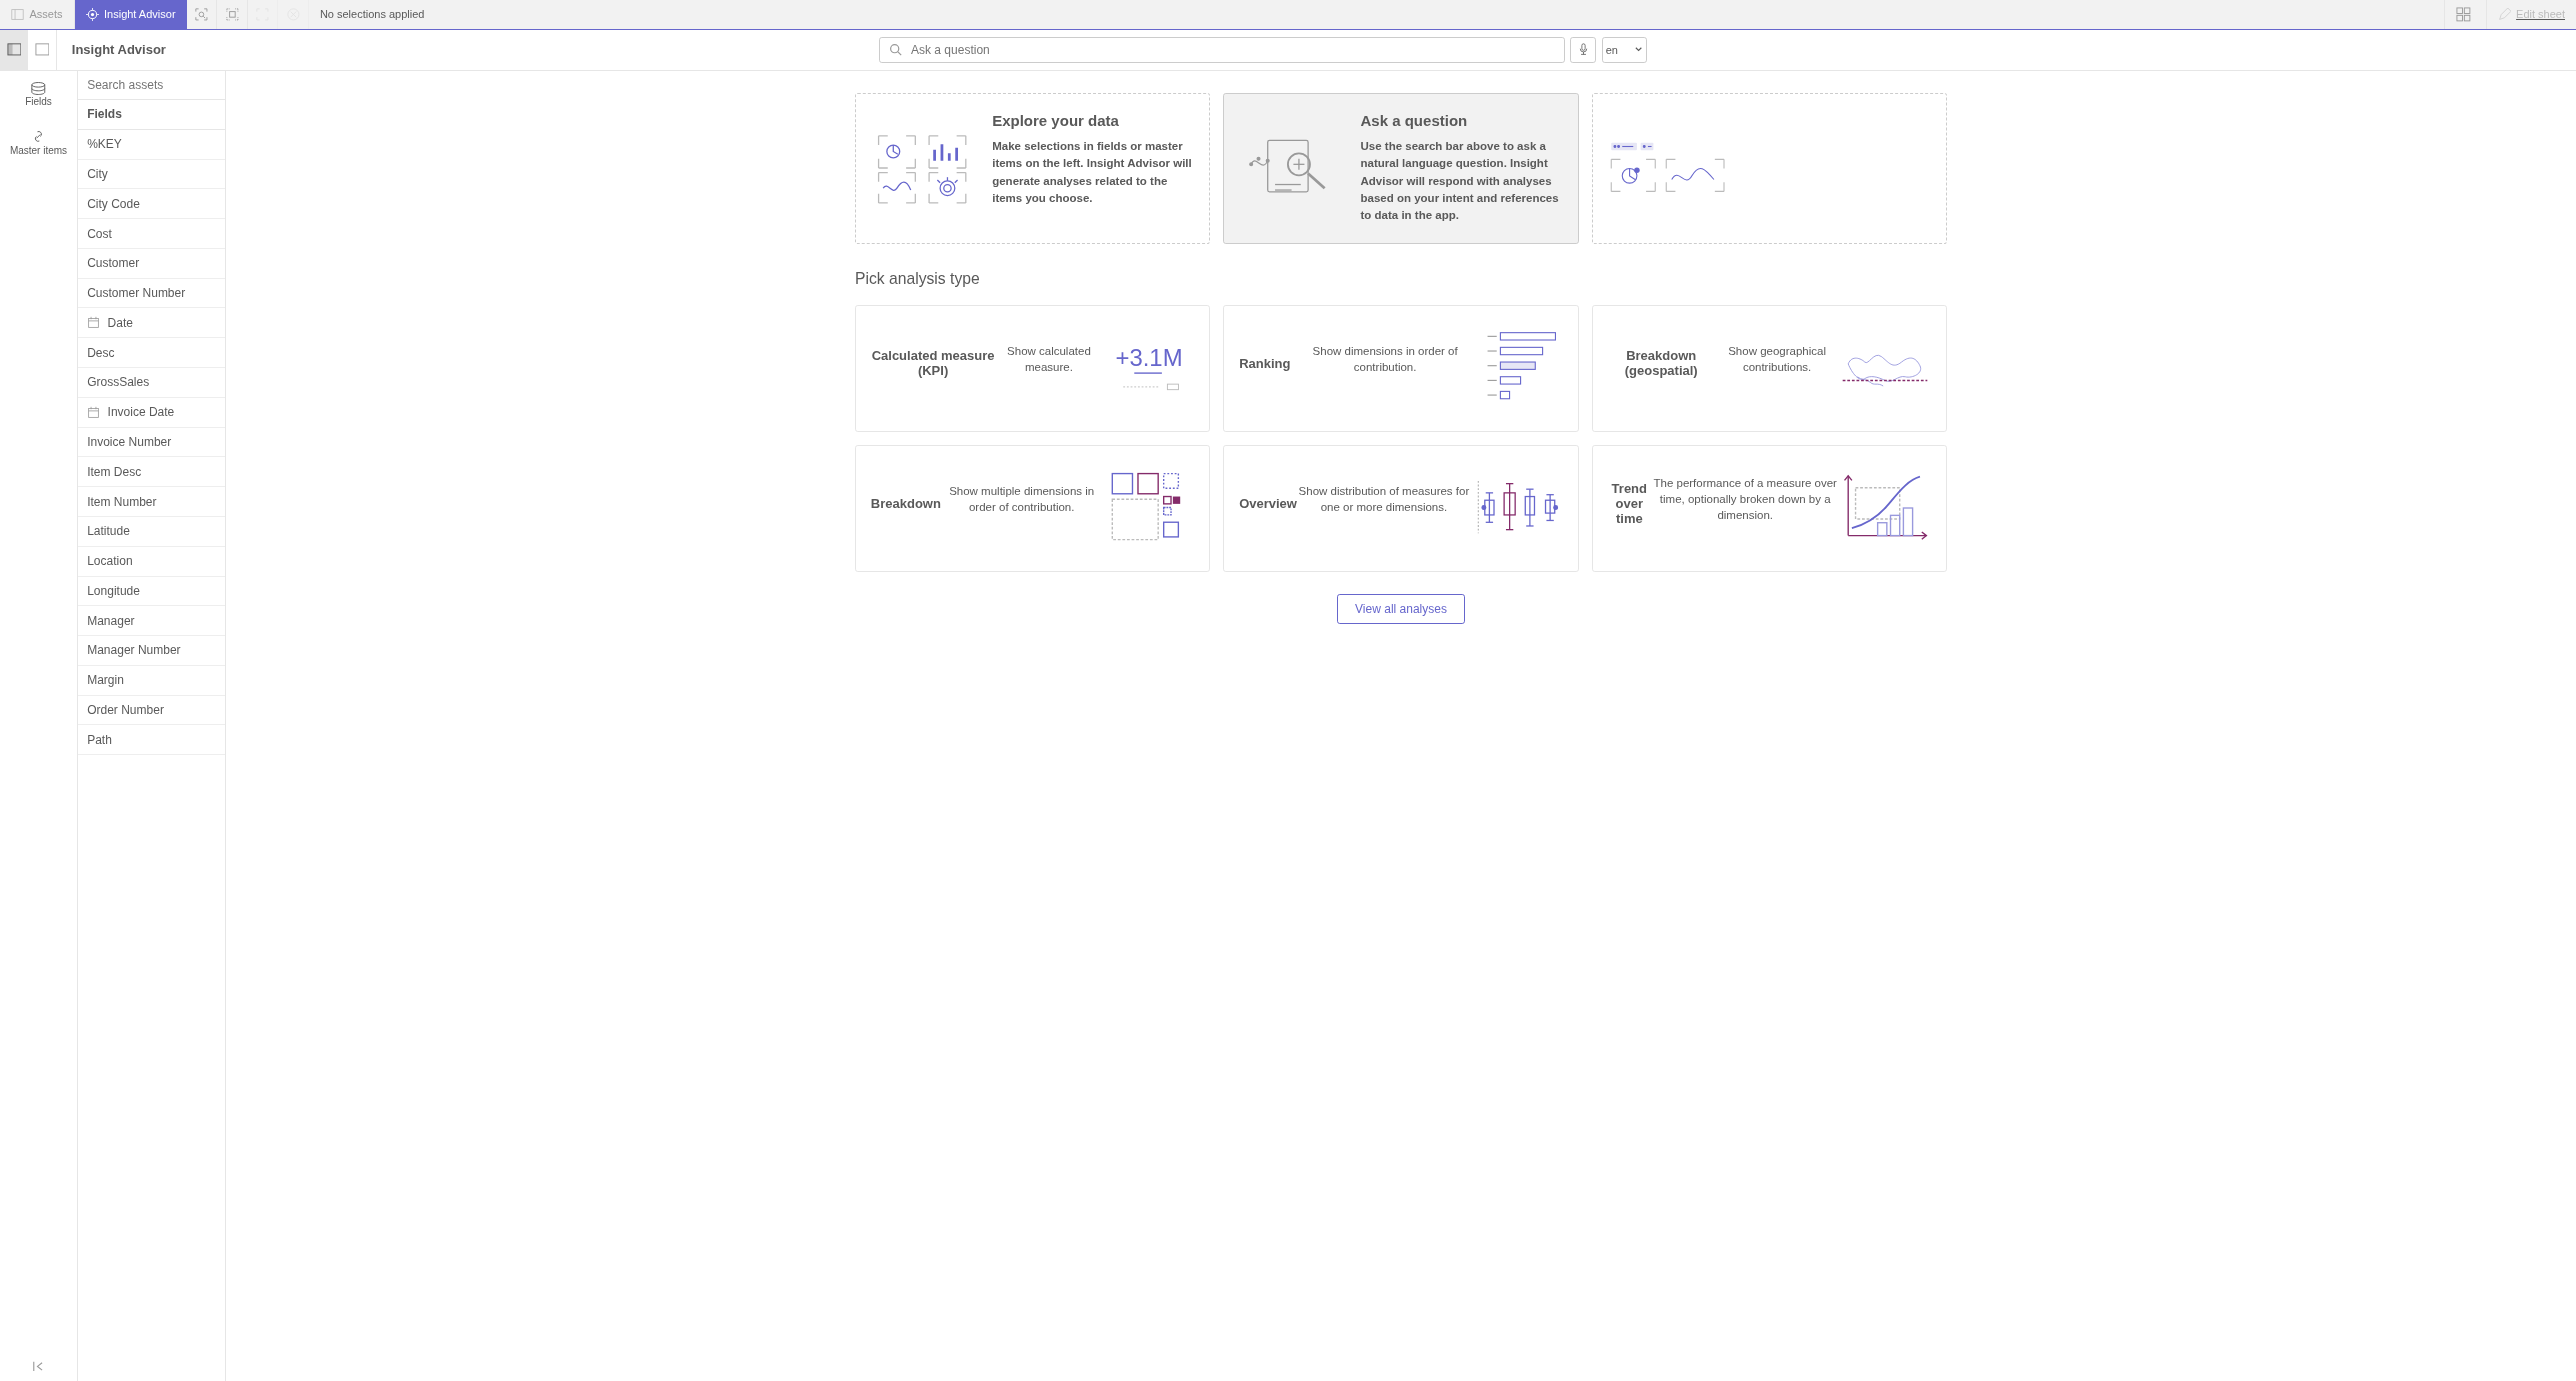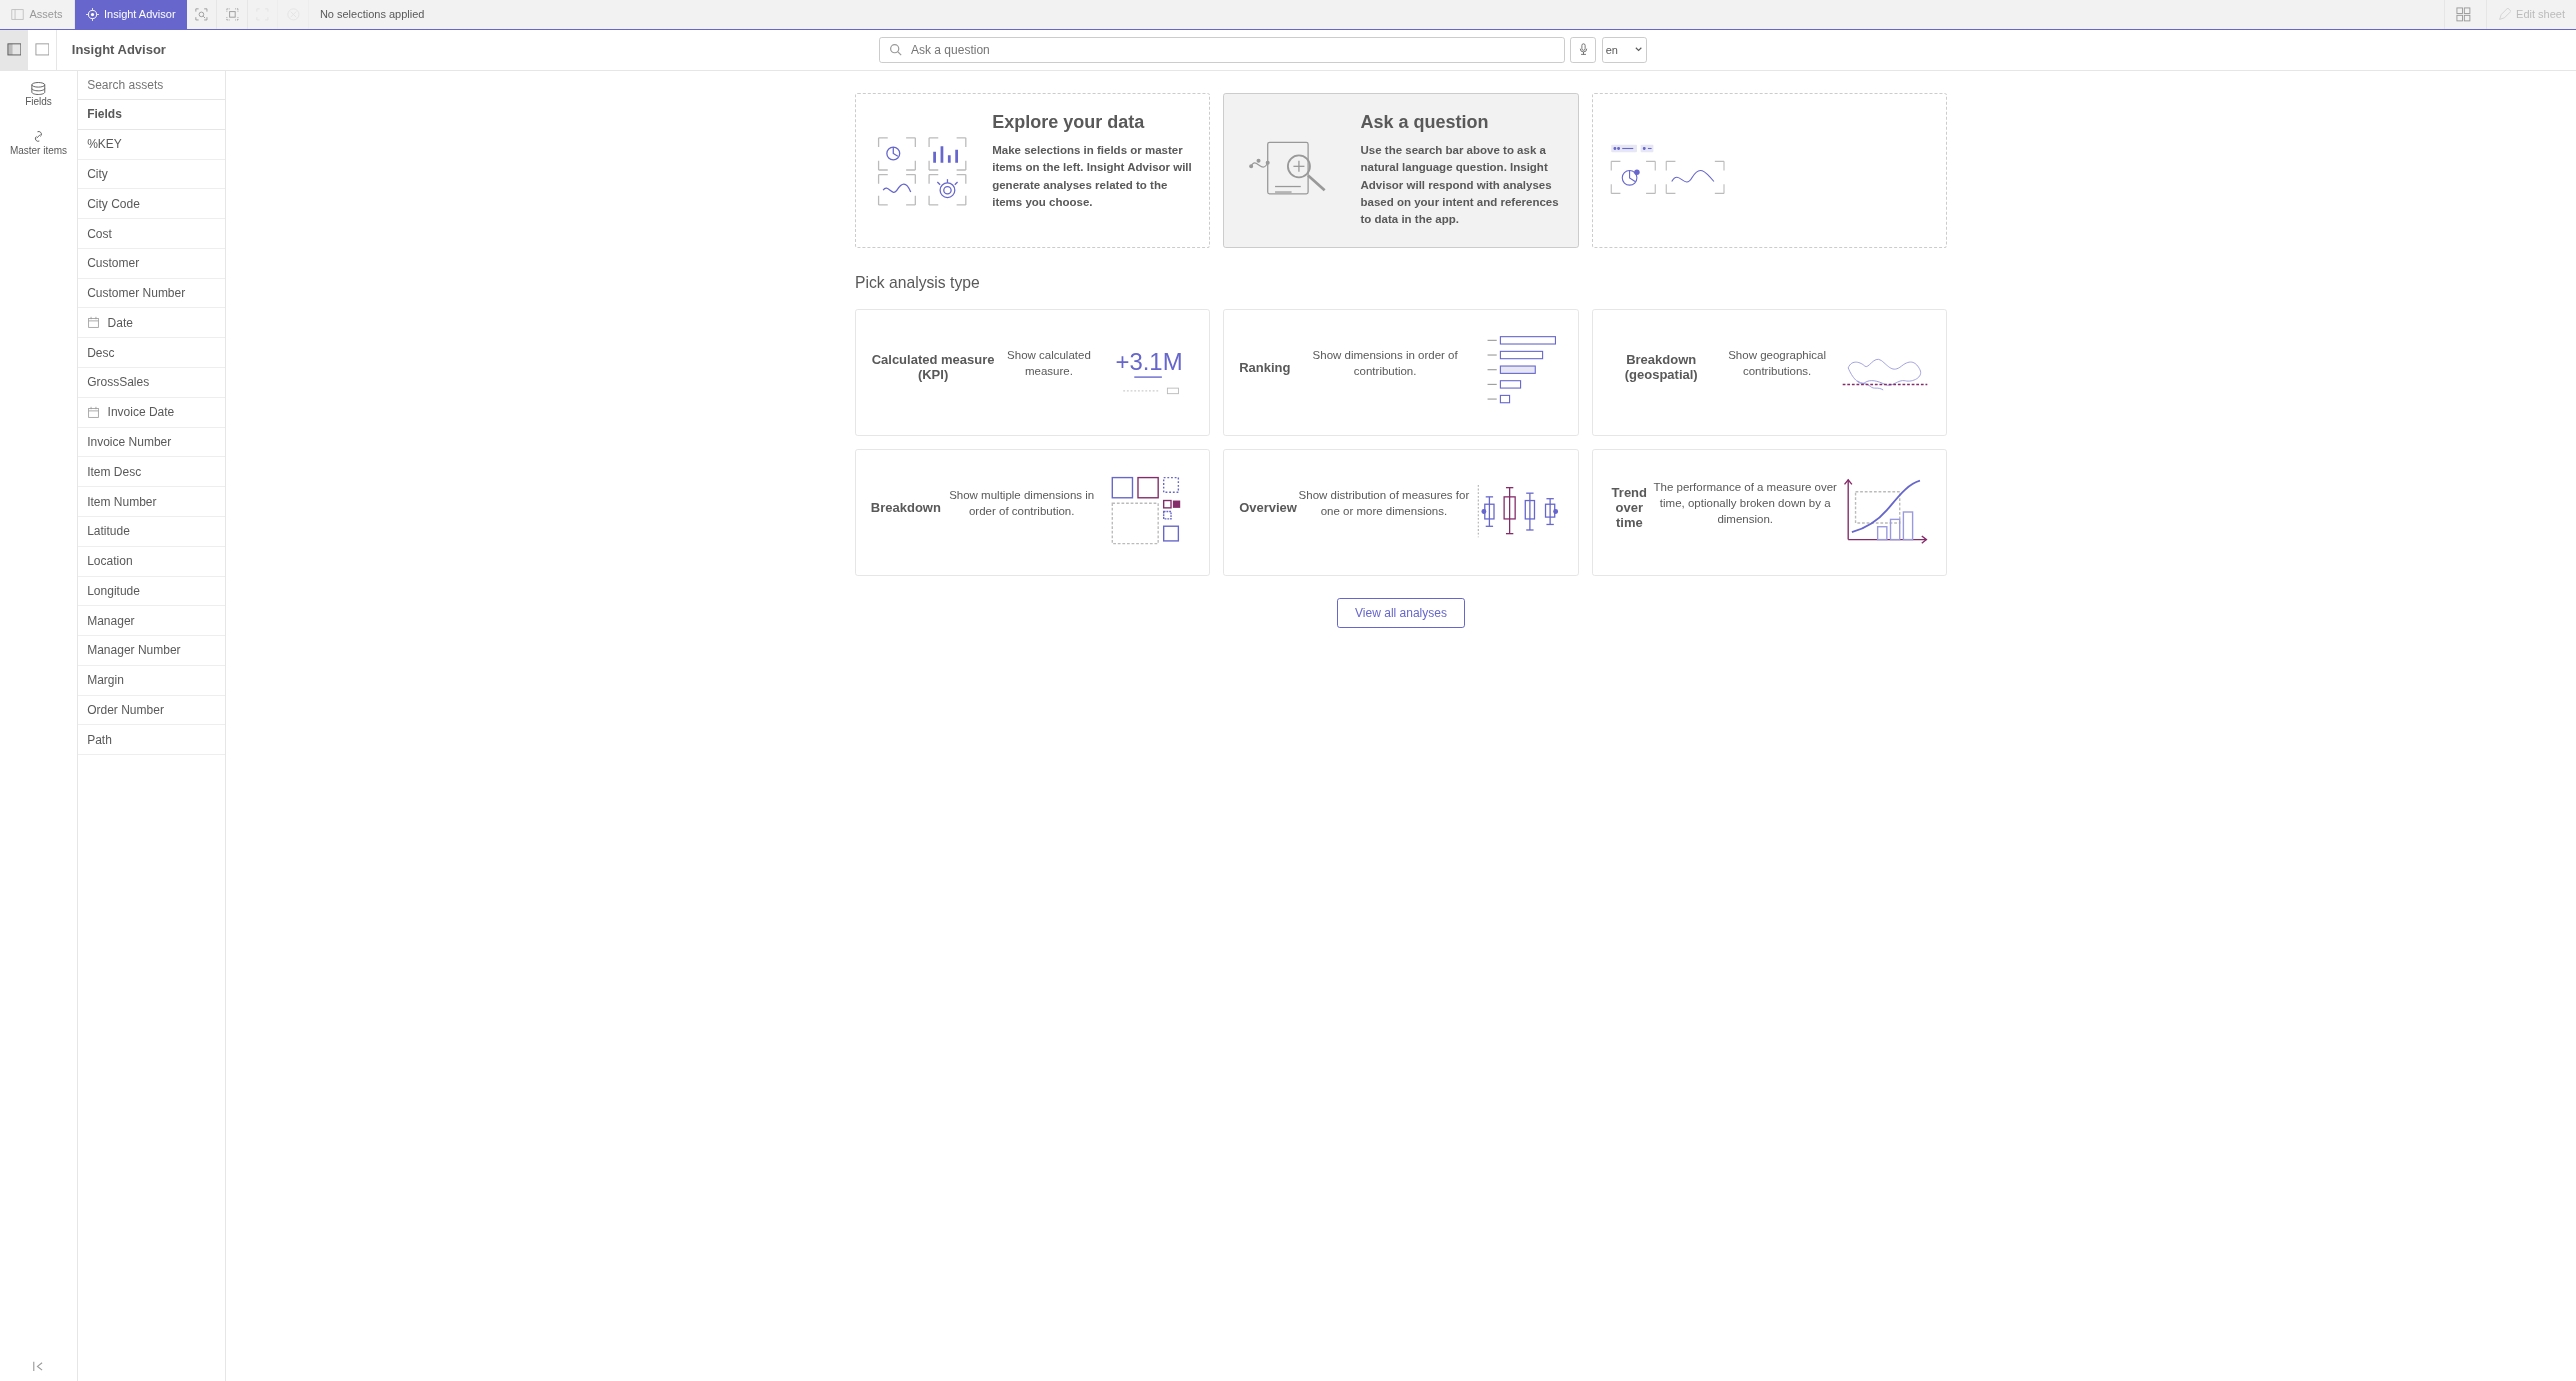--- a/index.html
+++ b/index.html
@@ -7,21 +7,21 @@
 .app { display: flex; flex-direction: column; height: 100vh; width: 100vw; }
 
 
 .topbar { display: flex; align-items: center; height: 29.5px; background: #f2f2f2; border-bottom: 1.8px solid #6666cc; }
 .tb-btn { display: flex; align-items: center; gap: 5.5px; padding: 0 11px; height: 100%; color: #999; cursor: pointer; font-size: 11px; border-right: 0.9px solid #e6e6e6; text-align: center; }
 .tb-btn.active { background: #6666cc; color: #fff; border-right: none; }
 .tb-icon { display: flex; align-items: center; padding: 0 7.4px; height: 100%; color: #999; cursor: pointer; border-right: 0.9px solid #e6e6e6; }
 .tb-icon.disabled { opacity: 0.4; cursor: default; }
 .tb-text { display: flex; align-items: center; padding-left: 11px; color: #595959; font-size: 11px; }
 .tb-spacer { flex: 1; }
-.tb-right { display: flex; gap: 4px; height: 100%; }
+.tb-right { display: flex; gap: 4px; height: 100%; text-decoration: underline; }
 .tb-right-btn { display: flex; align-items: center; gap: 5.5px; padding: 0 11px; height: 100%; color: #bbb; font-size: 11px; border-left: 0.9px solid #e6e6e6; }
 
 
 .subbar { display: flex; align-items: center; height: 41px; border-bottom: 0.9px solid #e6e6e6; }
 .sb-toggle { display: flex; border-right: 0.9px solid #e6e6e6; height: 100%; }
 .sb-toggle-btn { width: 28px; display: flex; align-items: center; justify-content: center; color: #999; cursor: pointer; }
 .sb-toggle-btn:first-child { background: #e6e6e6; color: #595959; }
 .sb-title { padding: 0 14.8px; font-size: 13px; font-weight: 600; color: #595959; }
 .search-wrap { flex: 1; display: flex; justify-content: center; }
 .search-box { display: flex; align-items: center; width: 686px; border: 0.9px solid #ccc; border-radius: 2.8px; height: 26px; background: #fff; }
@@ -51,21 +51,21 @@
 
 
 .content { flex: 1; overflow-y: auto; background: #fff; }
 .content-inner { padding: 22px 26px; max-width: 1144px; margin: 0 auto; }
 
 
 .top-cards { display: flex; gap: 13px; margin-bottom: 26px; }
 .top-card { flex: 1; border: 0.9px dashed #ccc; border-radius: 2.8px; padding: 18.5px 16.6px 18.5px 16.6px; display: flex; gap: 16.6px; background: #fff; }
 .top-card.hover { background: #f2f2f2; border-style: solid; border-color: #ccc; }
 .tc-icon { flex: 0 0 103px; display: flex; align-items: center; justify-content: center; }
-.tc-text h3 { font-size: 18px; font-weight: 600; color: #595959; margin-bottom: 9.2px; }
+.tc-text h3 { font-size: 15px; font-weight: 600; color: #595959; margin-bottom: 9.2px; }
 .tc-text p { font-size: 11.5px; color: #595959; line-height: 1.5; font-weight: bold; }
 
 
 .section-title { font-size: 15.7px; color: #595959; margin-bottom: 16.6px; font-weight: 400; }
 
 
 .grid { display: grid; grid-template-columns: repeat(3, 1fr); gap: 13px; }
 .an-card { border: 0.9px solid #e6e6e6; border-radius: 2.8px; padding: 18.5px 14.8px; display: flex; flex-direction: row; align-items: center; cursor: pointer; background: #fff; text-align: center; }
 .an-card h4 { font-size: 13px; font-weight: 600; color: #595959; margin-bottom: 9.2px; }
 .an-card p { font-size: 11.5px; color: #595959; margin-bottom: 18.5px; line-height: 1.4; }

